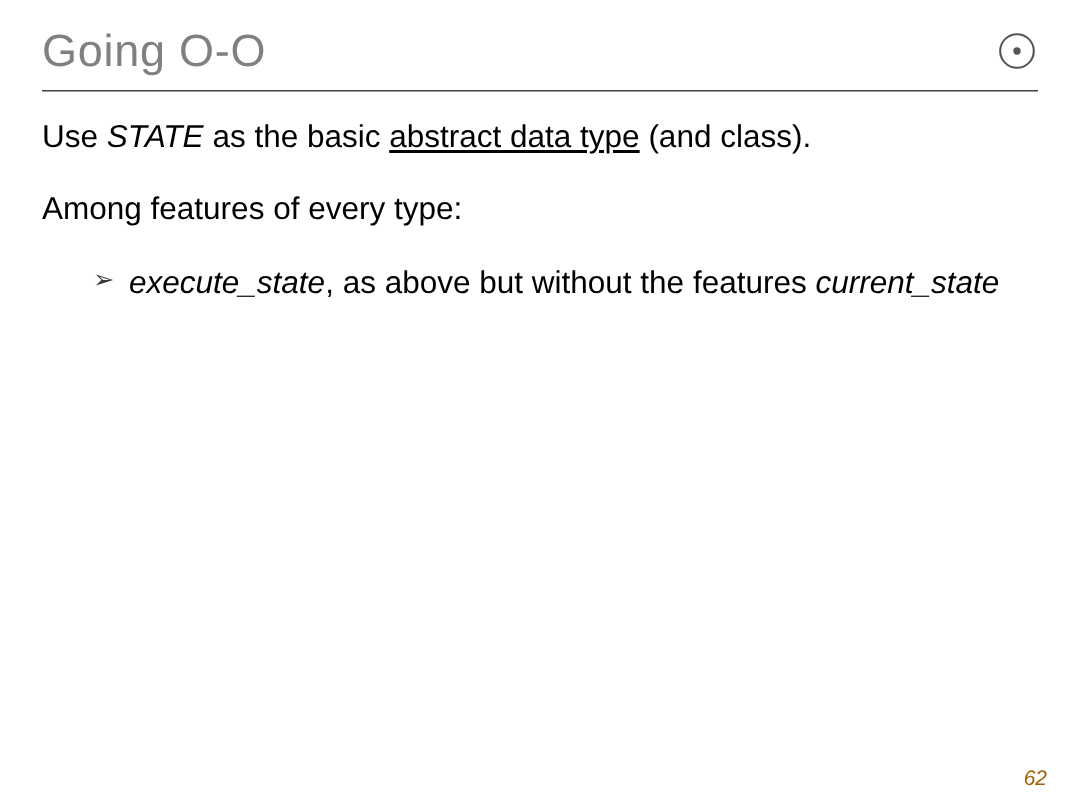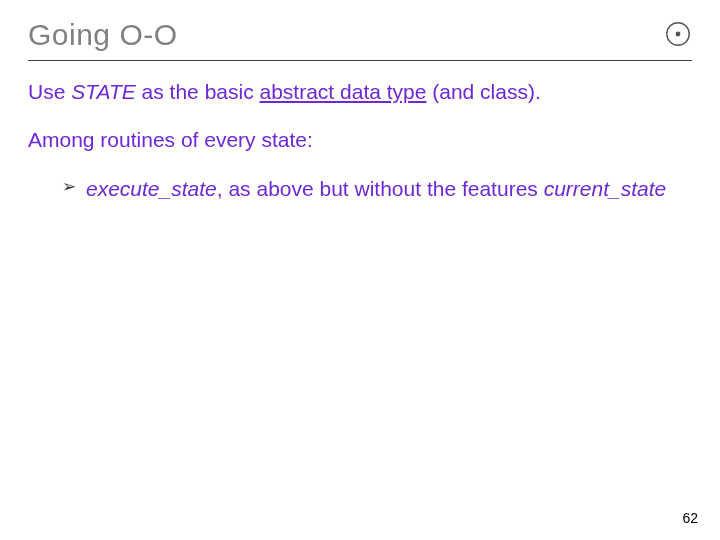--- a/index.html
+++ b/index.html
@@ -38,21 +38,21 @@
     margin-top: 2px;
   }
   hr.rule {
     border: none;
     border-top: 1.5px solid #404040;
     margin: 8px 0 18px 0;
   }
   .body {
     font-size: 21px;
     line-height: 1.25;
-    color: #6d28d9;
+    color: #000000;
   }
   .para {
     margin: 0 0 22px 0;
   }
   .bullets {
     list-style: none;
     padding: 0 0 0 34px;
     margin: 0;
   }
   .bullets li {
@@ -67,21 +67,22 @@
     top: 0;
     color: #3a3a3a;
     font-size: 17px;
   }
   .italic { font-style: italic; }
   .pagenum {
     position: absolute;
     right: 22px;
     bottom: 14px;
     font-size: 14px;
-    color: #000000;
+    color: #a16207;
+    font-style: italic;
   }
 </style>
 </head>
 <body>
 
 <div class="slide">
 
   <div class="title-row">
     <h1 class="title">Going O-O</h1>
     <svg class="logo" viewBox="0 0 40 40">
@@ -91,21 +92,21 @@
   </div>
 
   <hr class="rule">
 
   <div class="body">
 
     <p class="para">
       <span>Use </span><span class="italic">STATE</span><span> as the basic </span><span style="text-decoration: underline;">abstract data type</span><span> (and class).</span>
     </p>
 
-    <p class="para">Among routines of every state:</p>
+    <p class="para">Among features of every type:</p>
 
     <ul class="bullets">
       <li>
         <span class="italic">execute_state</span><span>, as above but without the features </span><span class="italic">current_state</span>
       </li>
     </ul>
 
   </div>
 
   <div class="pagenum">62</div>

